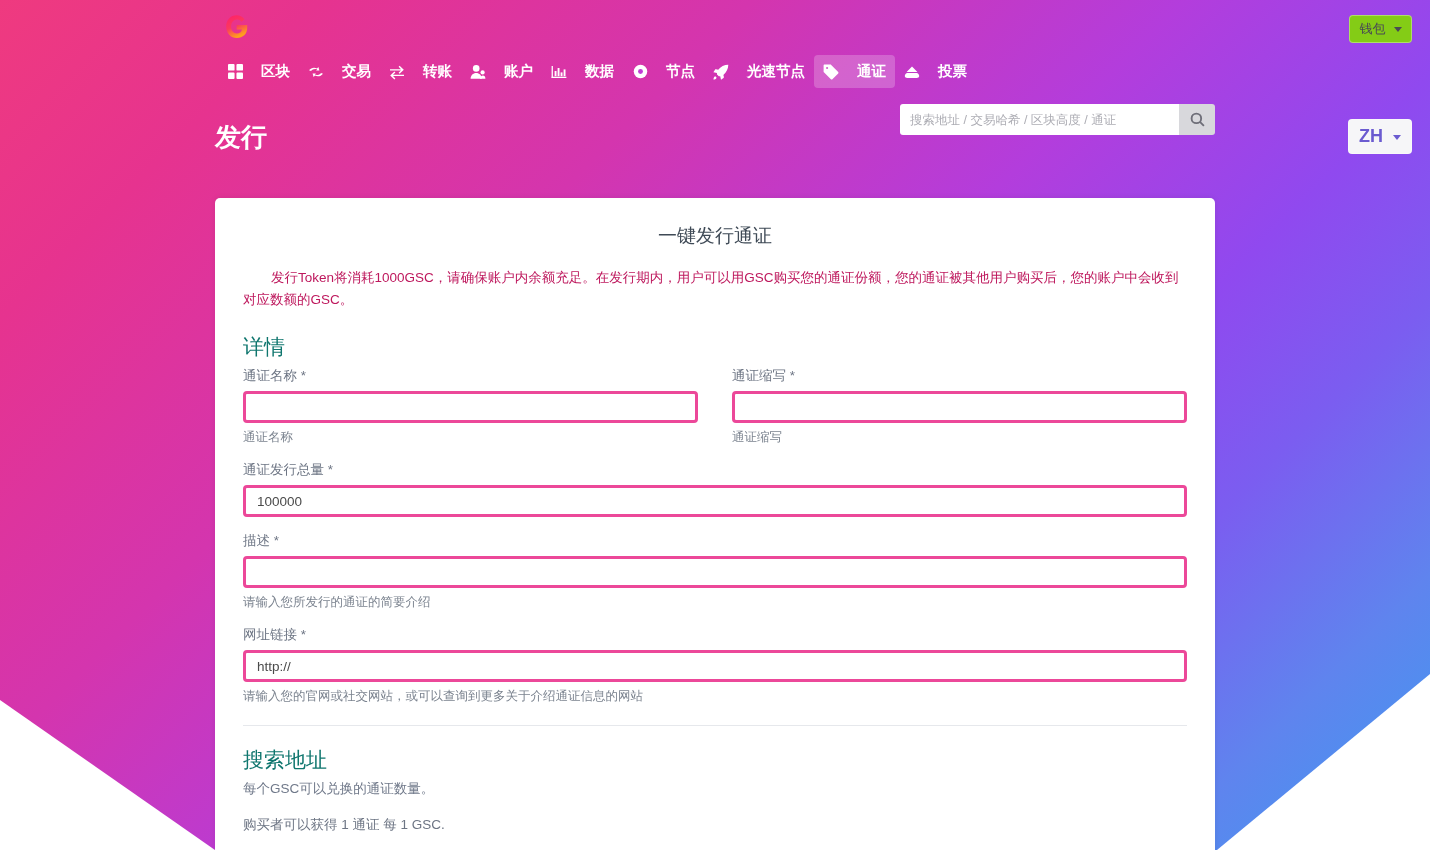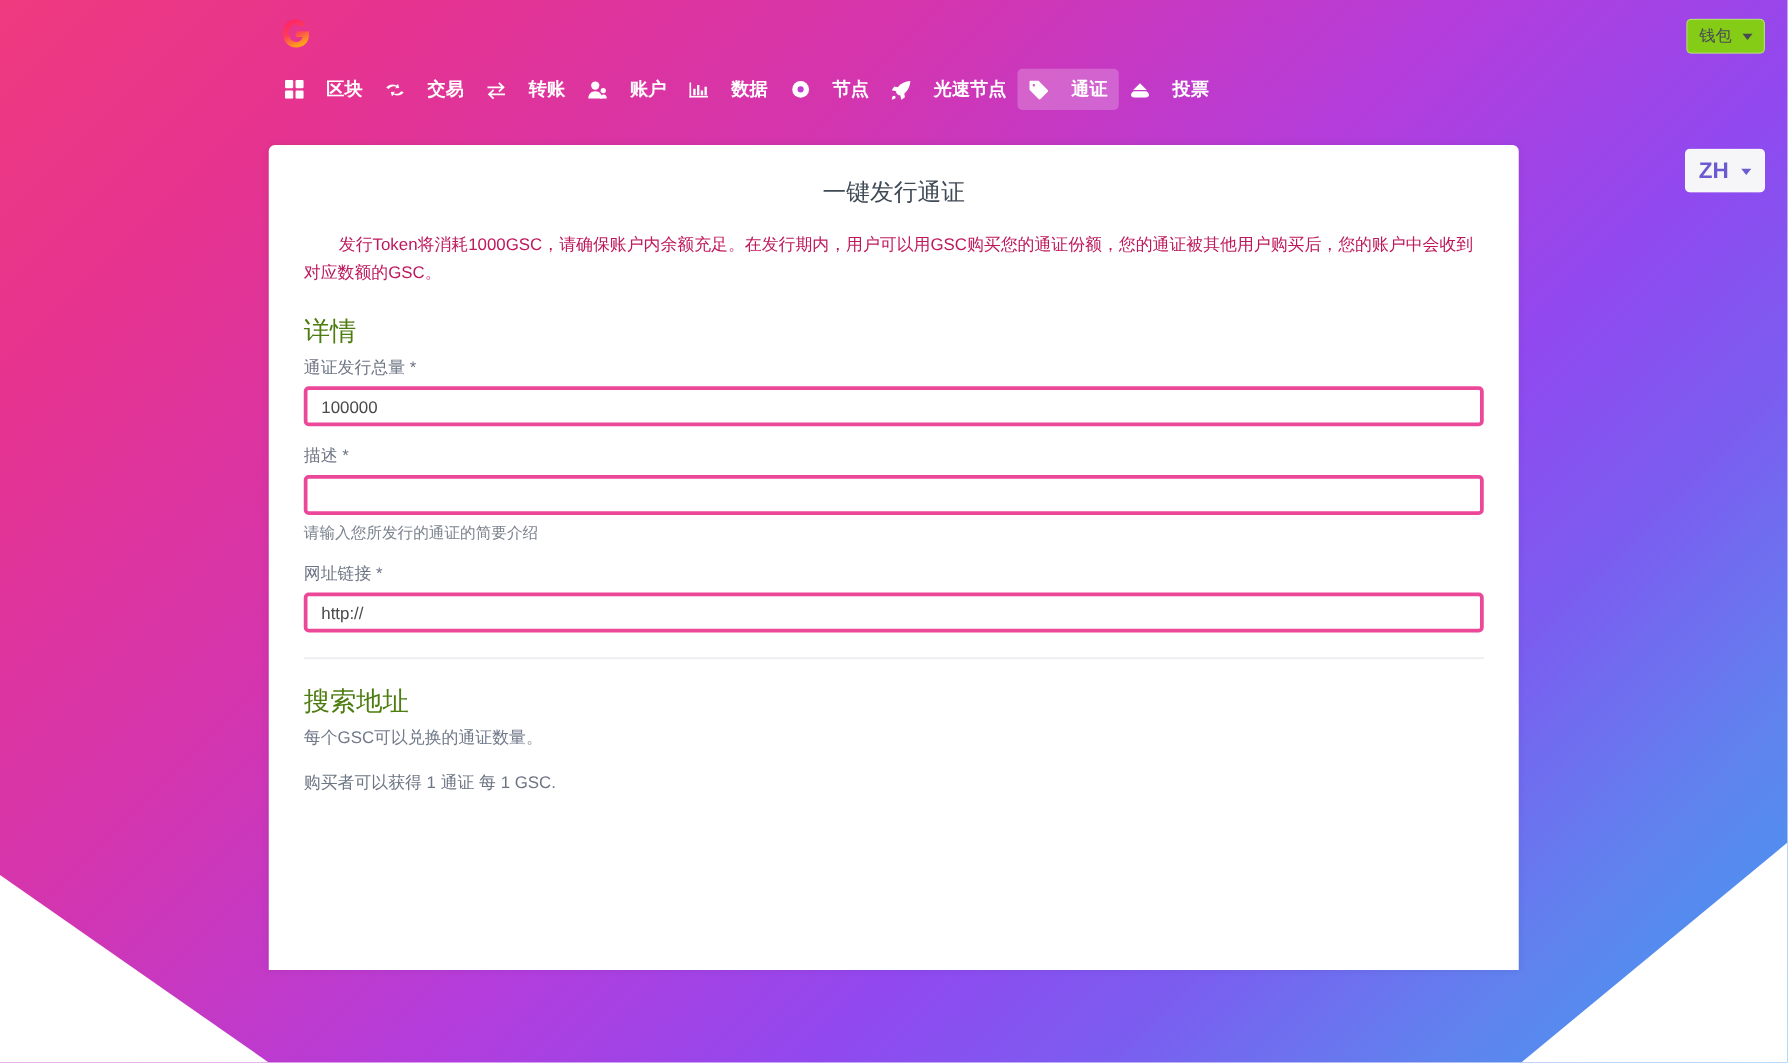--- a/index.html
+++ b/index.html
@@ -177,21 +177,21 @@
     font-size: 13.5px;
     line-height: 22px;
     color: #be185d;
     text-indent: 28px;
     margin: 0 0 22px 0;
   }
 
   .sec-title {
     font-size: 21px;
     font-weight: 400;
-    color: #4d7c0f;
+    color: #0f766e;
     margin: 0 0 6px 0;
   }
   .sec-sub {
     font-size: 13.5px;
     color: #70798a;
     margin: 0 0 18px 0;
   }
 
   .row { display: flex; gap: 34px; }
   .field { margin-bottom: 15px; }
@@ -358,43 +358,70 @@
       </a>
 
     </nav>
 
     <button class="lang-btn">
       <span>ZH</span>
       <span class="caret"></span>
     </button>
   </div>
 
+  <div class="pagehead">
+    <h1 class="page-title">发行</h1>
+
+    <div class="searchbox">
+      <input type="text" placeholder="搜索地址 / 交易哈希 / 区块高度 / 通证" value="" style="">
+      <button class="search-btn">
+        <svg width="15" height="15" viewBox="0 0 16 16">
+          <circle cx="6.8" cy="6.8" r="5.1"></circle>
+            <line x1="10.6" y1="10.6" x2="14.8" y2="14.8"></line>
+        </svg>
+      </button>
+    </div>
+  </div>
 
   <div class="card">
 
     <h2 class="card-title">一键发行通证</h2>
     <p class="intro">发行Token将消耗1000GSC，请确保账户内余额充足。在发行期内，用户可以用GSC购买您的通证份额，您的通证被其他用户购买后，您的账户中会收到对应数额的GSC。</p>
 
     <h3 class="sec-title">详情</h3>
 
+    <div class="row">
+      <div class="field half">
+        <label class="field-label">通证名称 *</label>
+        <input type="text" placeholder="" value="" style="">
+        <span class="field-help">通证名称</span>
+      </div>
+
+      <div class="field half">
+        <label class="field-label">通证缩写 *</label>
+        <input type="text" placeholder="" value="" style="">
+        <span class="field-help">通证缩写</span>
+      </div>
+    </div>
 
     <div class="field">
       <label class="field-label">通证发行总量 *</label>
       <input type="text" placeholder="" value="100000" style="">
     </div>
 
     <div class="field">
       <label class="field-label">描述 *</label>
       <input type="text" placeholder="" value="" style="">
       <span class="field-help">请输入您所发行的通证的简要介绍</span>
     </div>
 
     <div class="field">
       <label class="field-label">网址链接 *</label>
       <input type="text" placeholder="" value="http://" style="">
+      <span class="field-help">请输入您的官网或社交网站，或可以查询到更多关于介绍通证信息的网站</span>
     </div>
 
     <hr class="divider">
 
     <h3 class="sec-title">搜索地址</h3>
     <p class="sec-sub">每个GSC可以兑换的通证数量。</p>
     <p class="rate-line">购买者可以获得 1 通证 每 1 GSC.</p>
 
   </div>
 </div>

